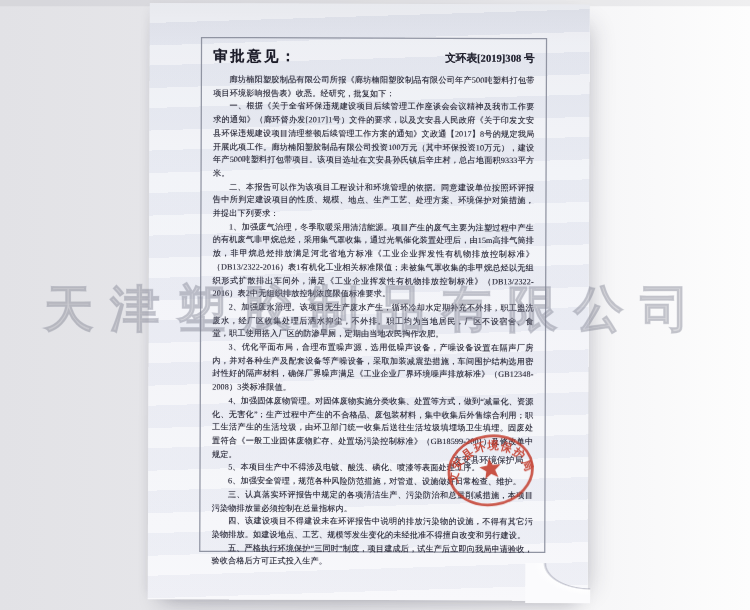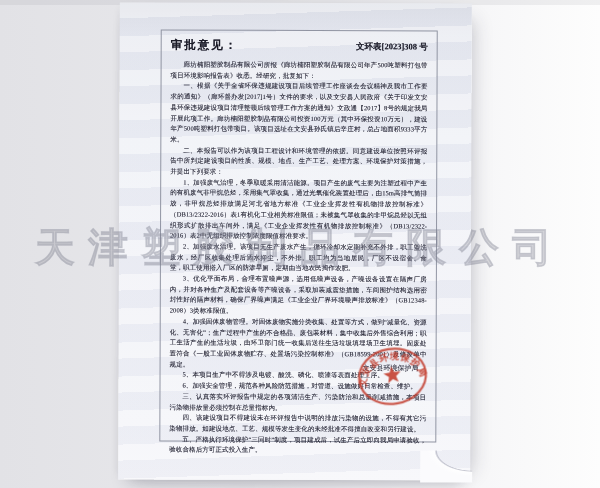--- a/index.html
+++ b/index.html
@@ -78,21 +78,21 @@
 <body>
 
 <div class="stage">
 
   <div class="paper">
 
     <div class="content-box">
 
       <div class="doc-header">
         <span class="doc-title">审批意见：</span>
-        <span class="doc-number">文环表[2023]308 号</span>
+        <span class="doc-number">文环表[2019]308 号</span>
       </div>
 
       <div class="doc-body">
           <p>廊坊楠阳塑胶制品有限公司所报《廊坊楠阳塑胶制品有限公司年产500吨塑料打包带项目环境影响报告表》收悉。经研究，批复如下：</p>
           <p>一、根据《关于全省环保违规建设项目后续管理工作座谈会会议精神及我市工作要求的通知》（廊环督办发[2017]1号）文件的要求，以及文安县人民政府《关于印发文安县环保违规建设项目清理整顿后续管理工作方案的通知》文政通【2017】8号的规定我局开展此项工作。廊坊楠阳塑胶制品有限公司投资100万元（其中环保投资10万元），建设年产500吨塑料打包带项目。该项目选址在文安县孙氏镇后辛庄村，总占地面积9333平方米。</p>
           <p>二、本报告可以作为该项目工程设计和环境管理的依据。同意建设单位按照环评报告中所判定建设项目的性质、规模、地点、生产工艺、处理方案、环境保护对策措施，并提出下列要求：</p>
           <p>1、加强废气治理，冬季取暖采用清洁能源。项目产生的废气主要为注塑过程中产生的有机废气非甲烷总烃，采用集气罩收集，通过光氧催化装置处理后，由15m高排气筒排放，非甲烷总烃排放满足河北省地方标准《工业企业挥发性有机物排放控制标准》（DB13/2322-2016）表1有机化工业相关标准限值；未被集气罩收集的非甲烷总烃以无组织形式扩散排出车间外，满足《工业企业挥发性有机物排放控制标准》（DB13/2322-2016）表2中无组织排放控制浓度限值标准要求。</p>
           <p>2、加强废水治理。该项目无生产废水产生，循环冷却水定期补充不外排，职工盥洗废水，经厂区收集处理后洒水抑尘，不外排。职工均为当地居民，厂区不设宿舍、食堂，职工使用搭入厂区的防渗旱厕，定期由当地农民掏作农肥。</p>
           <p>3、优化平面布局，合理布置噪声源，选用低噪声设备，产噪设备设置在隔声厂房内，并对各种生产及配套设备等产噪设备，采取加装减震垫措施，车间围护结构选用密封性好的隔声材料，确保厂界噪声满足《工业企业厂界环境噪声排放标准》（GB12348-2008）3类标准限值。</p>
           <p>4、加强固体废物管理。对固体废物实施分类收集、处置等方式，做到“减量化、资源化、无害化”；生产过程中产生的不合格品、废包装材料，集中收集后外售综合利用；职工生活产生的生活垃圾，由环卫部门统一收集后送往生活垃圾填埋场卫生填埋。固废处置符合《一般工业固体废物贮存、处置场污染控制标准》（GB18599-2001）及修改单中规定。</p>

